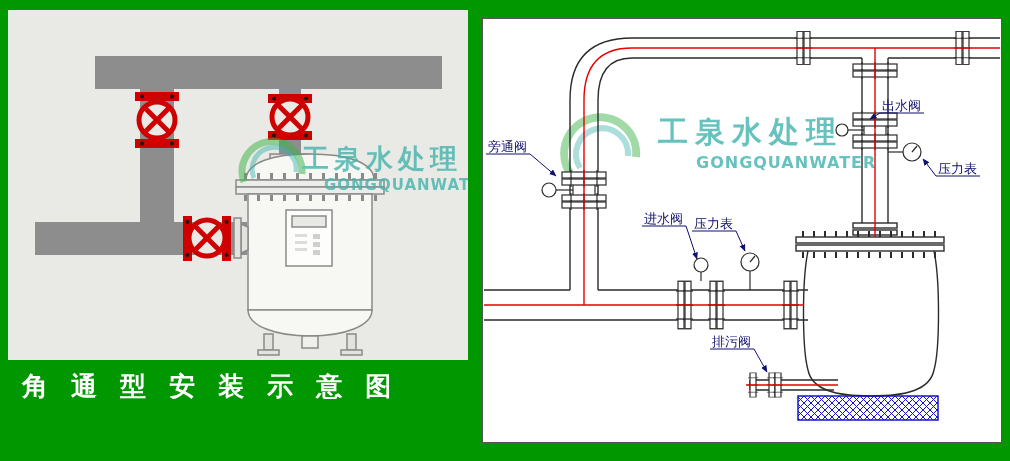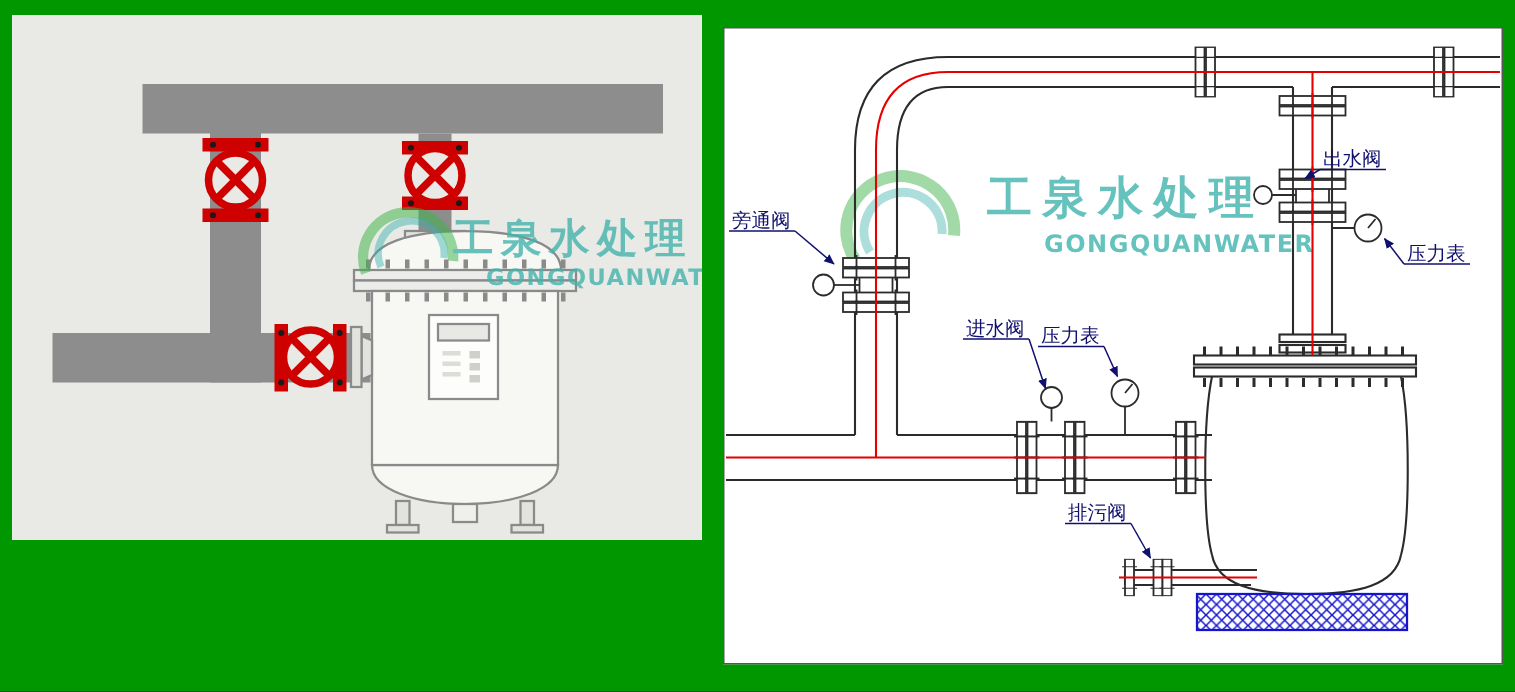--- a/index.html
+++ b/index.html
@@ -110,20 +110,21 @@
 
       <g opacity="0.8">
         <path d="M 236,172 a 30,30 0 1 1 58,-8" fill="none" stroke="#3cb347" stroke-width="7" opacity="0.65"></path>
         <path d="M 246,168 a 22,22 0 1 1 42,-6" fill="none" stroke="#2fb0a8" stroke-width="5" opacity="0.55"></path>
         <text x="294" y="158" font-size="27" font-weight="bold" fill="#45b3ac" letter-spacing="5">工泉水处理</text>
         <text x="316" y="180" font-size="15" font-weight="bold" fill="#45b3ac" letter-spacing="1">GONGQUANWATER</text>
       </g>
     </svg>
   </div>
 
+  <div class="caption">角 通 型 安 装 示 意 图</div>
 
   <div class="right-panel">
     <svg viewBox="0 0 520 425" width="520" height="425">
       <defs>
         <marker id="arw" markerWidth="8" markerHeight="8" refX="6.5" refY="3" orient="auto">
           <path d="M0,0 L7,3 L0,6 Z" fill="#10106e"></path>
         </marker>
         <pattern id="bluehatch" width="7" height="7" patternUnits="userSpaceOnUse">
           <path d="M0,7 L7,0 M0,0 L7,7" stroke="#1414cc" stroke-width="1" fill="none"></path>
         </pattern>

